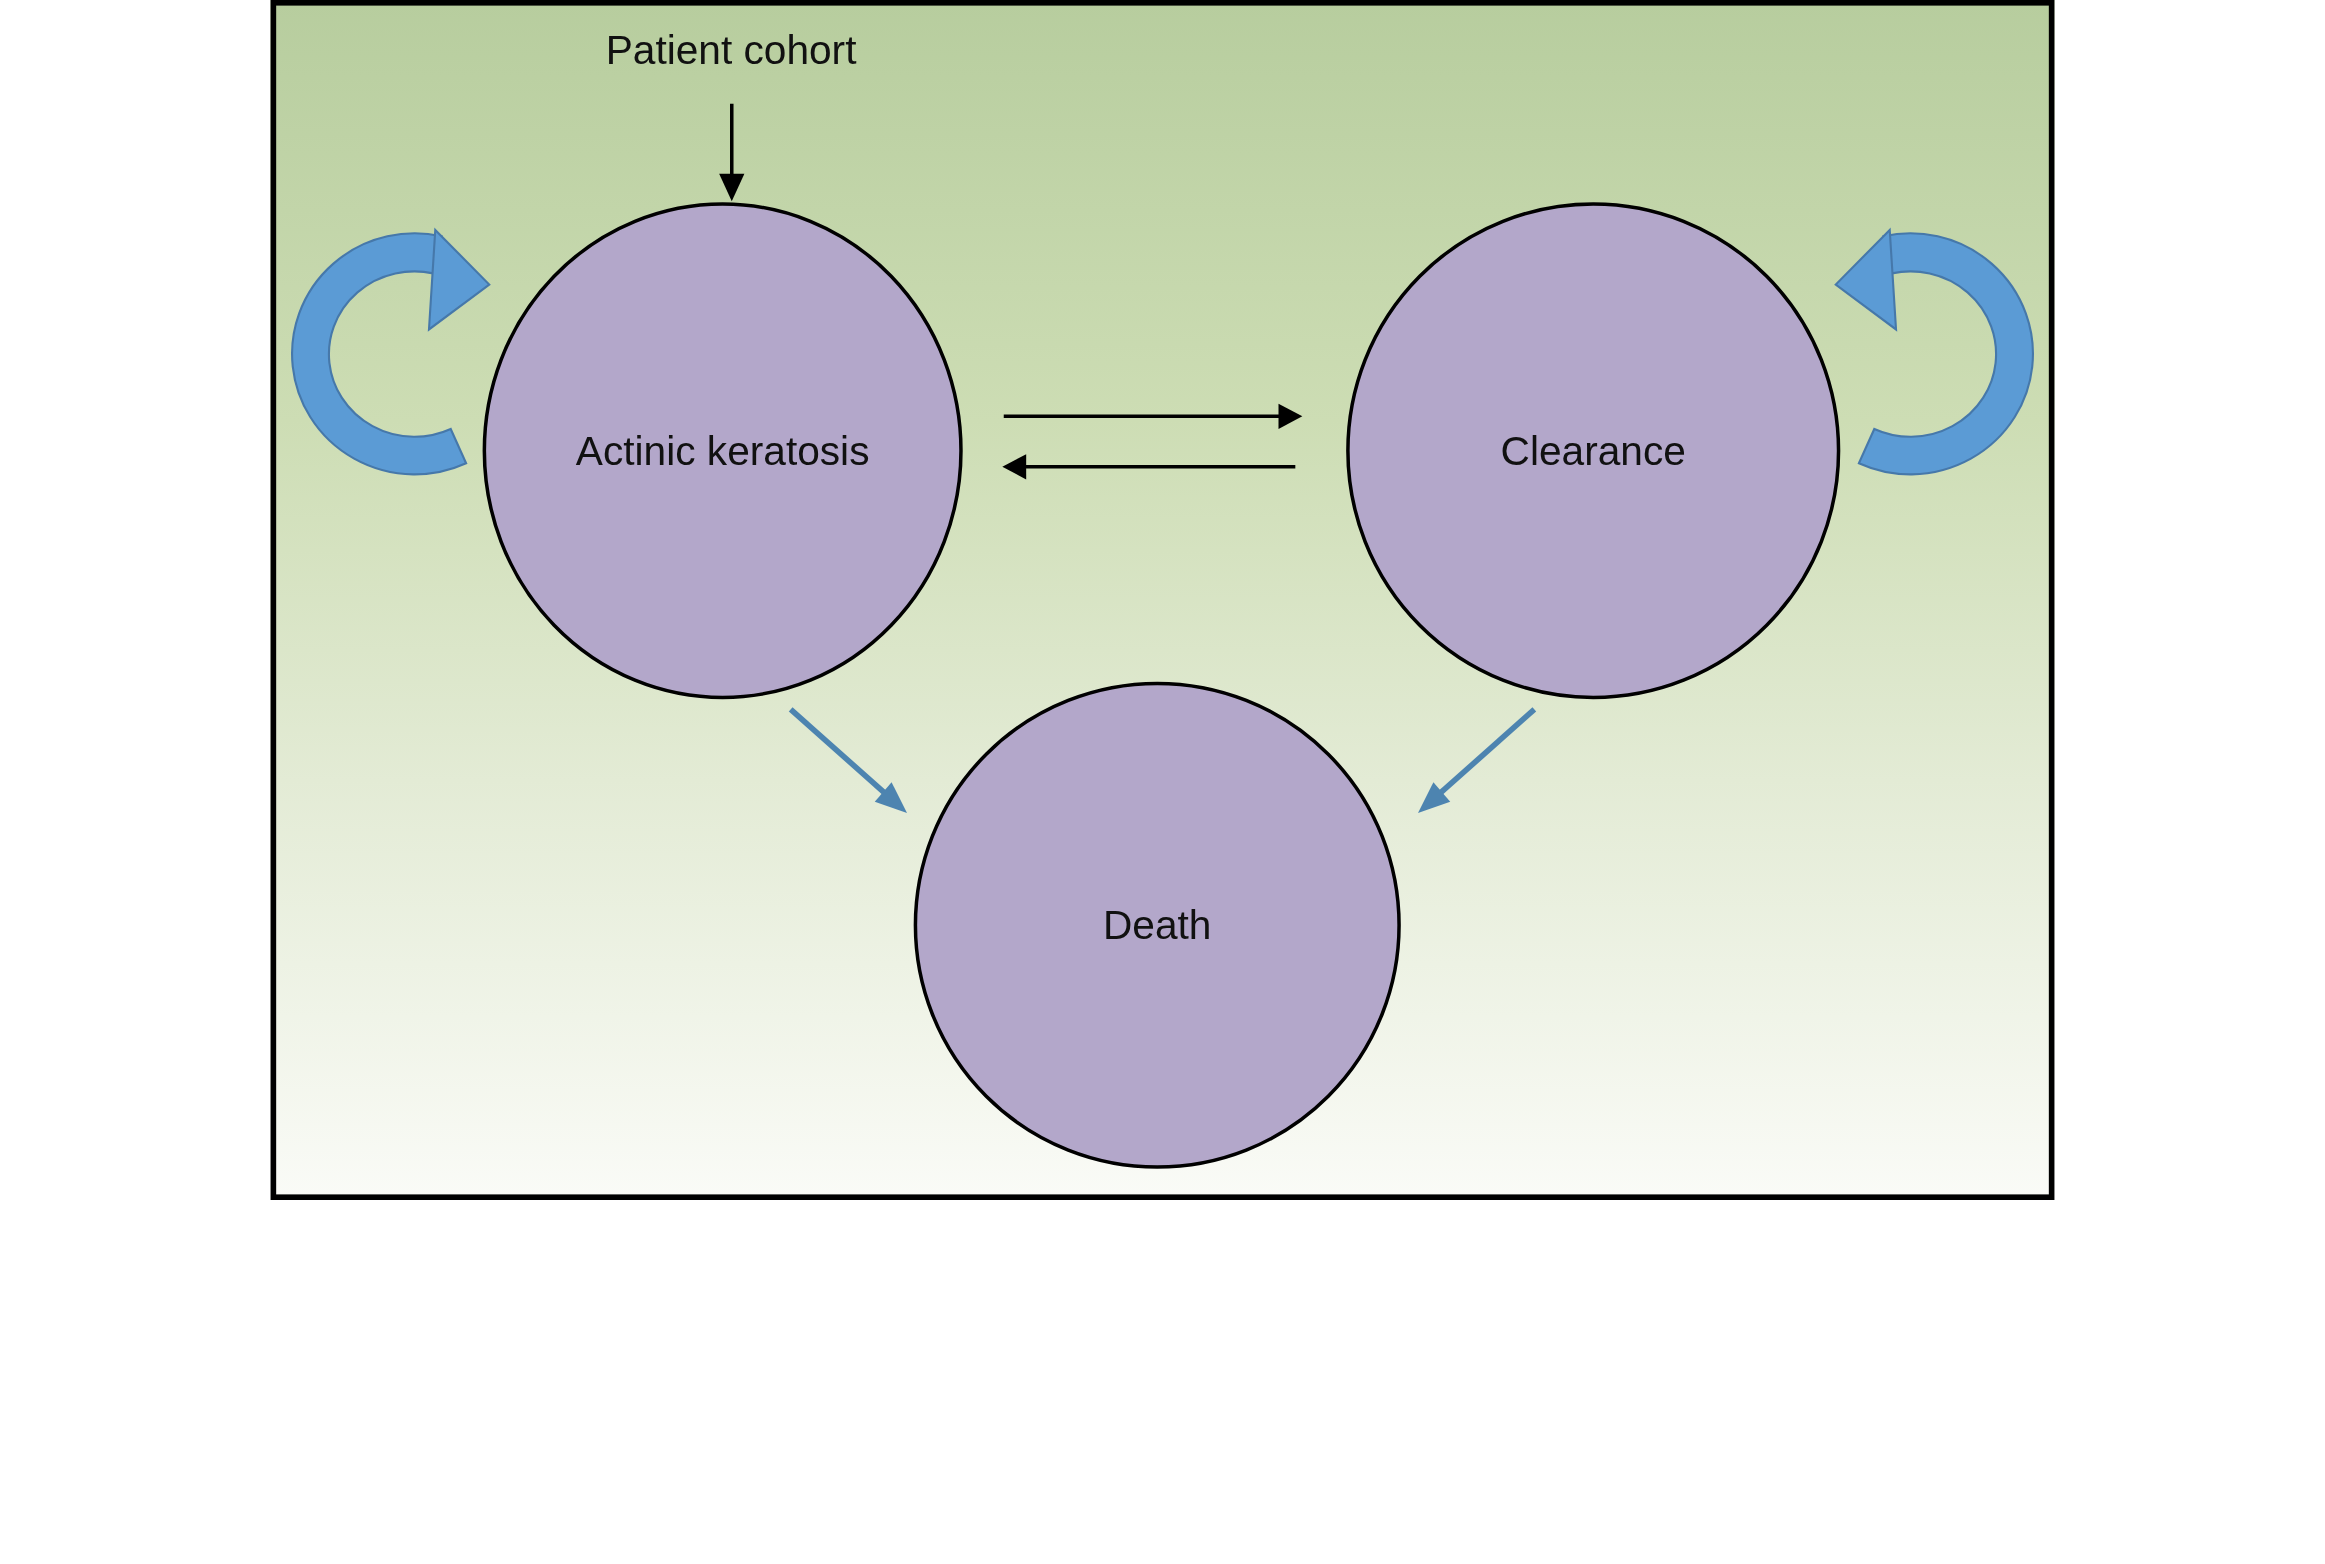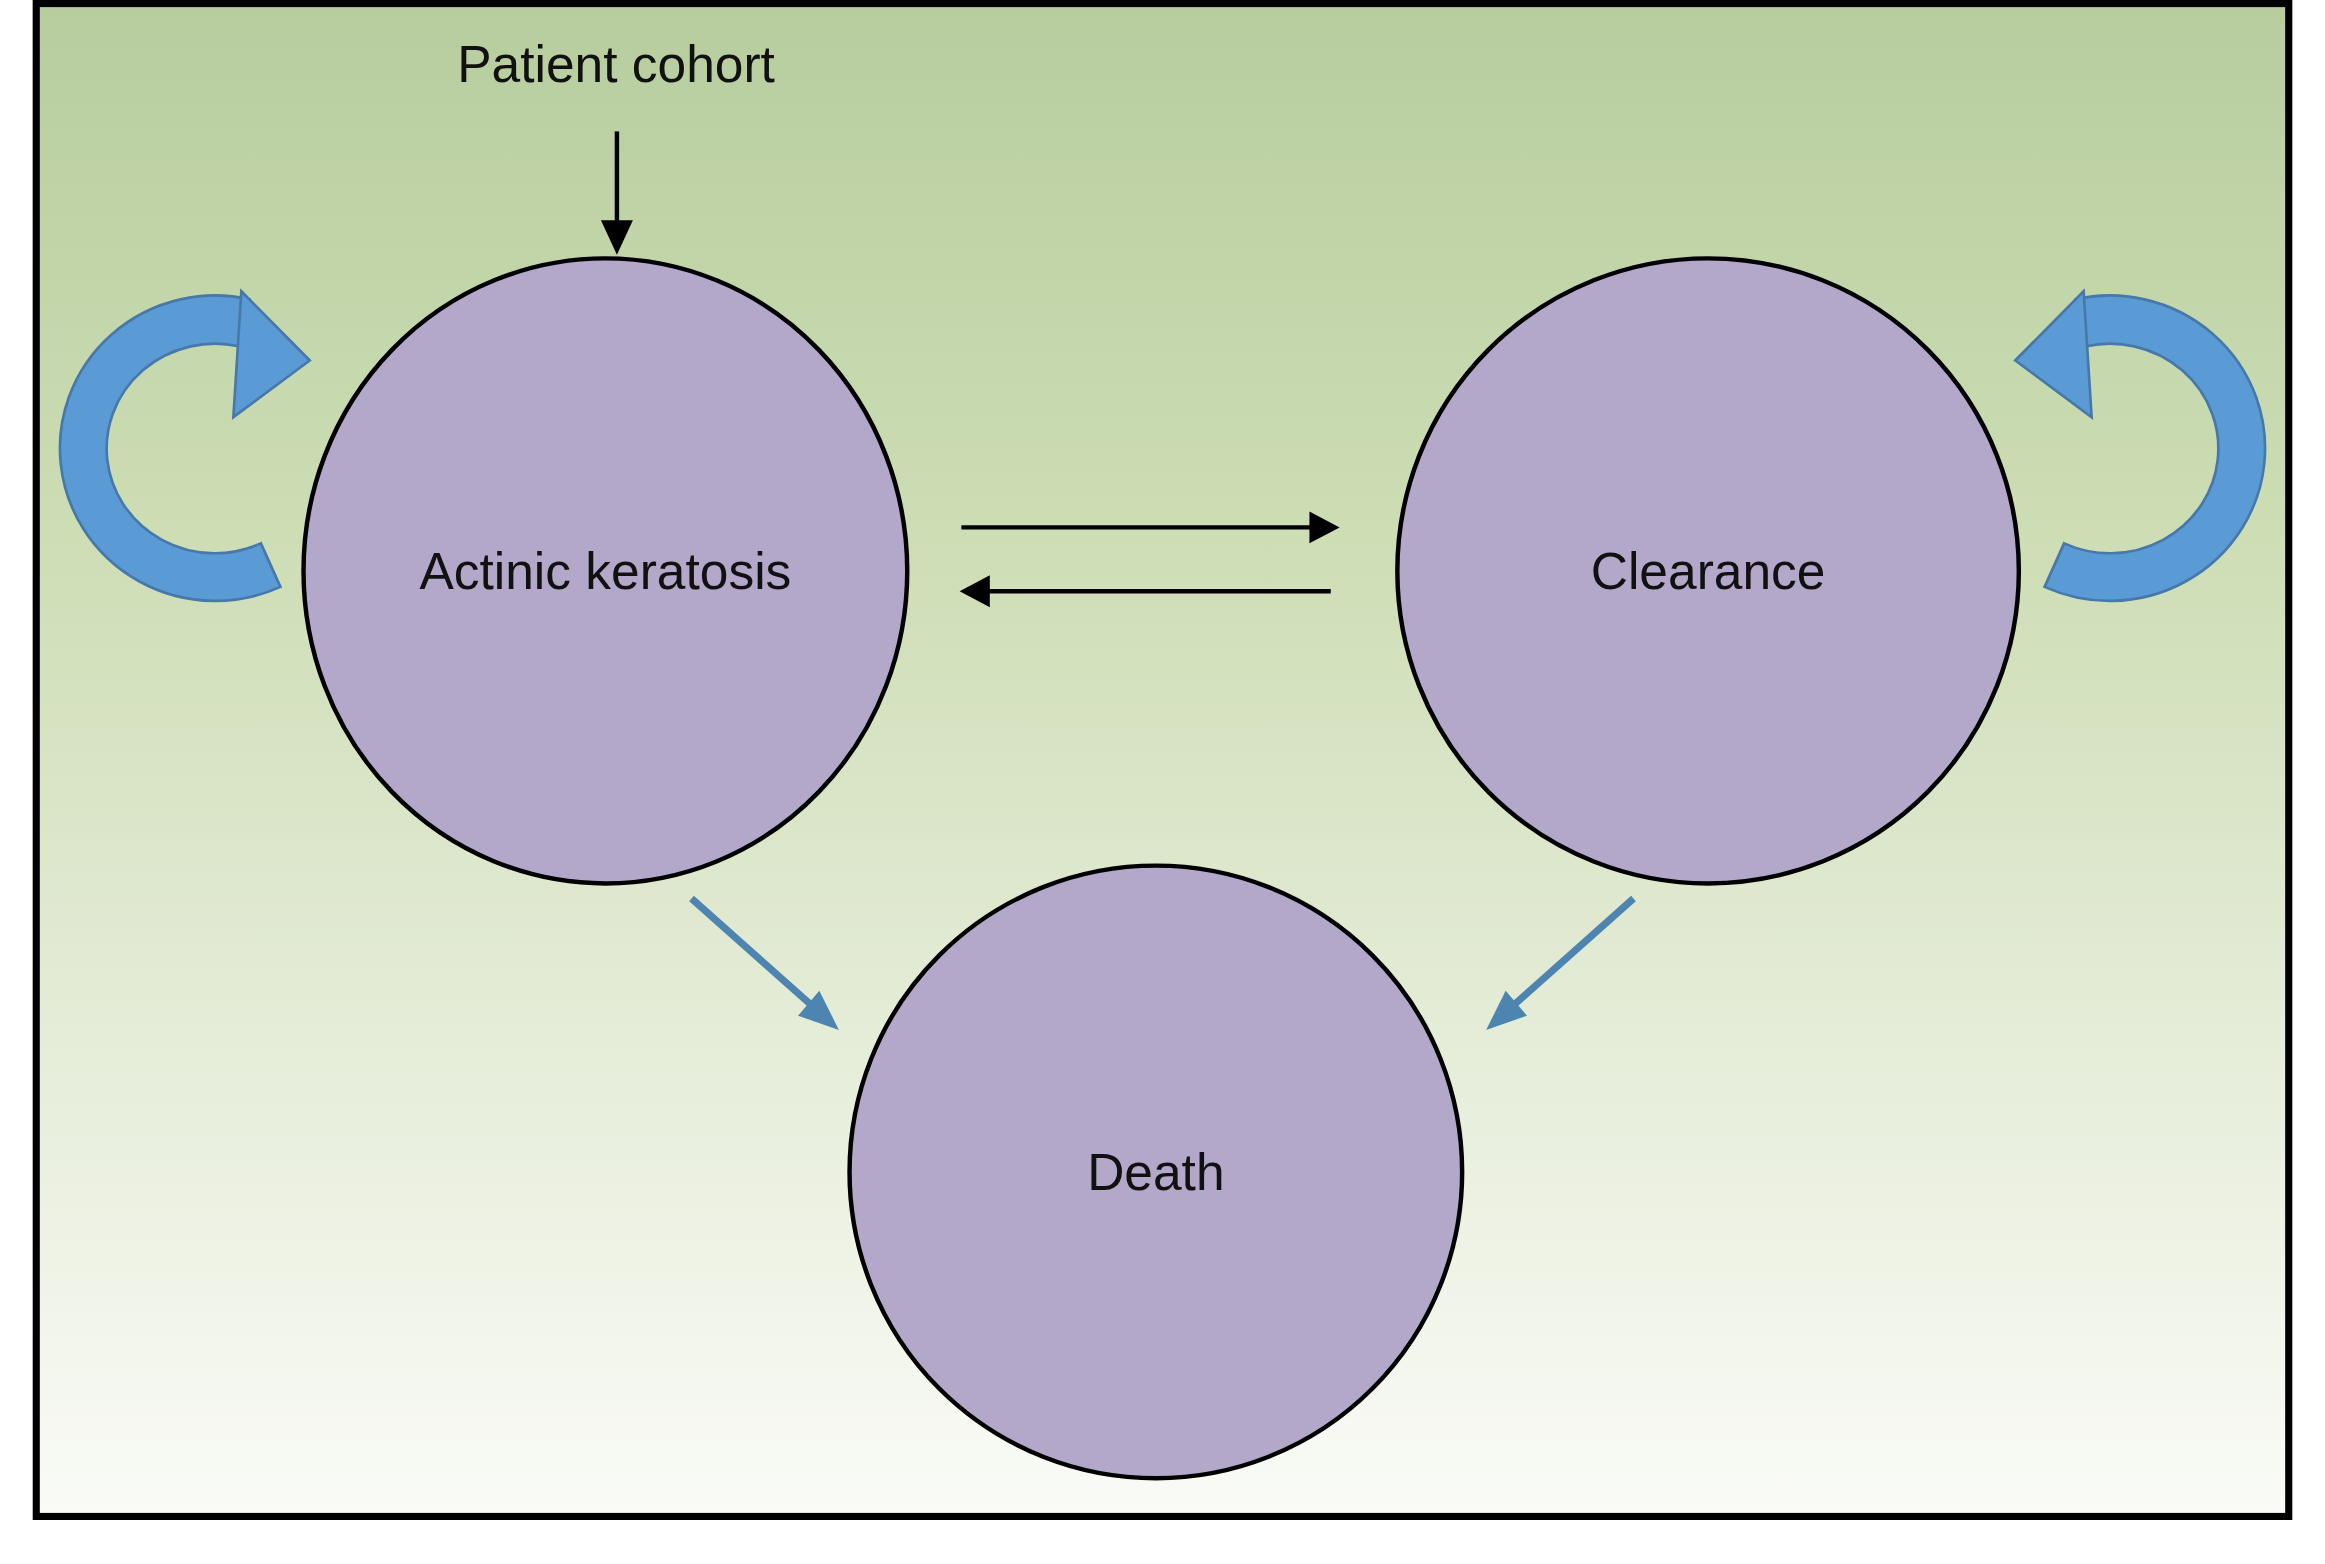--- a/index.html
+++ b/index.html
@@ -1,19 +1,19 @@
 <!DOCTYPE html>
 <html style="font-size:14.6px"><head>
 <meta charset="utf-8">
 <style>
   html,body{margin:0;padding:0;background:#ffffff;}
   .figure{
     position:relative;
     width:2325px;
-    height:1520px;
+    height:1200px;
     font-family:"Liberation Sans", sans-serif;
   }
   .figure svg{display:block;width:100%;height:100%;}
   text{
     font-family:"Liberation Sans", sans-serif;
     fill:#111111;
   }
   .node-label{font-size:58px;}
   .annotation-label{font-size:58px;}
 </style>

